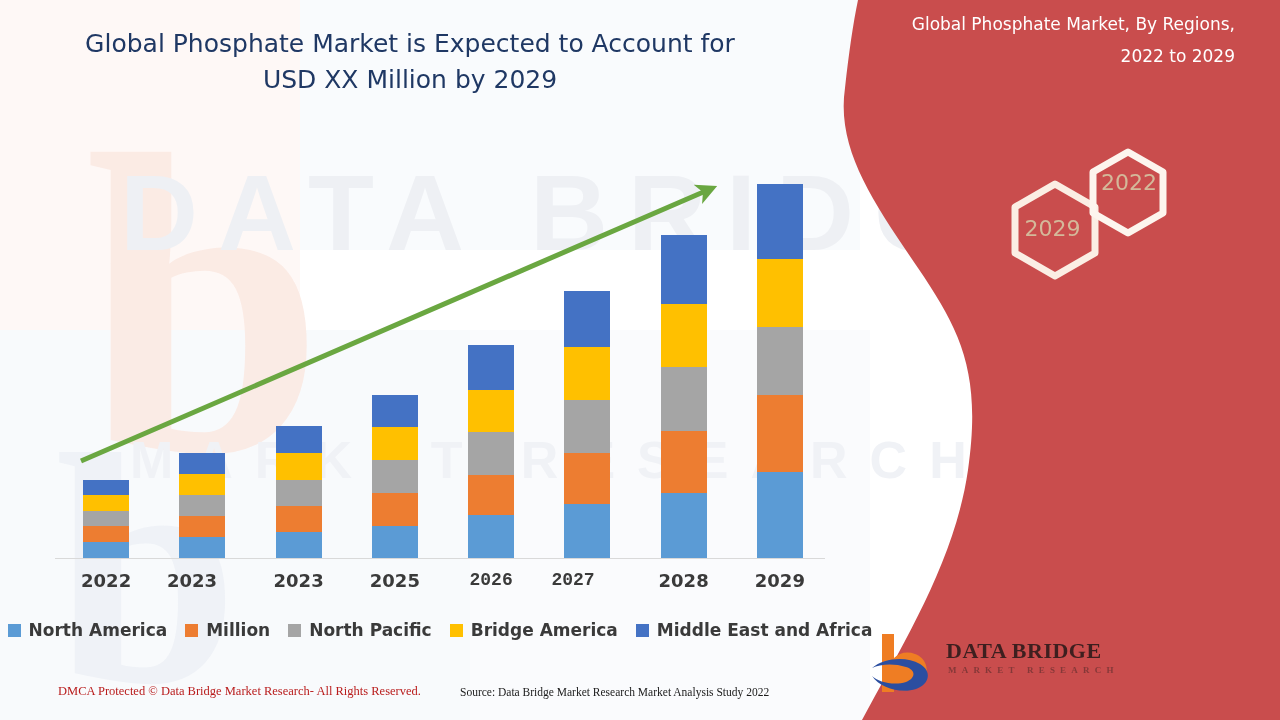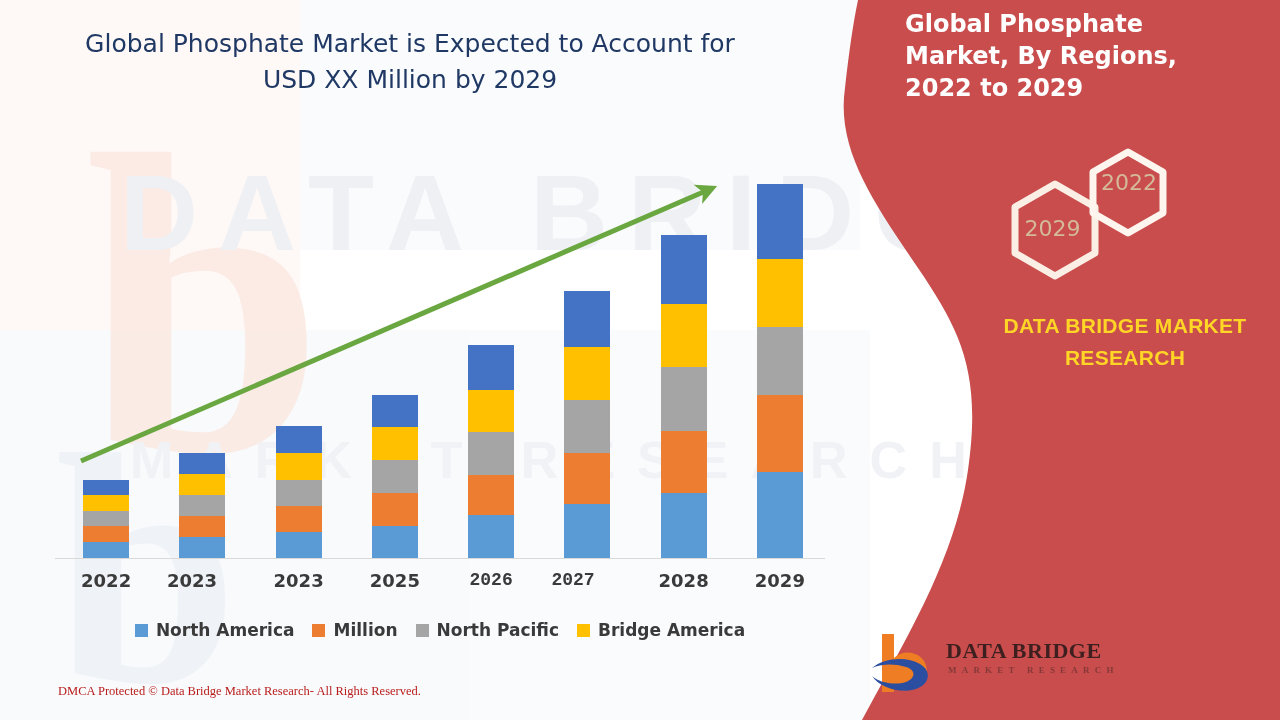--- a/index.html
+++ b/index.html
@@ -40,22 +40,22 @@
   .main-title{
     position:absolute;left:60px;top:26px;width:700px;
     text-align:center;color:#1f3864;font-size:25px;line-height:36px;
     font-family:"DejaVu Sans",sans-serif;font-weight:400;
   }
 
   
   #red-panel{position:absolute;left:0;top:0;width:1280px;height:720px;}
 
   .panel-title{
-    position:absolute;left:905px;top:8px;width:330px;text-align:left;
-    color:#ffffff;font-size:24px;line-height:32px;font-weight:700;
+    position:absolute;left:905px;top:8px;width:330px;text-align:right;
+    color:#ffffff;font-size:17px;line-height:32px;font-weight:400;
     font-family:"DejaVu Sans",sans-serif;
   }
   .brand-text{
     position:absolute;left:975px;top:310px;width:300px;text-align:center;
     color:#ffd526;font-size:21px;line-height:32px;font-weight:700;
     letter-spacing:.3px;
   }
 
   .hex-label{
     position:absolute;color:#d4b99a;font-weight:400;
@@ -222,42 +222,46 @@
         <span class="leg-text">Million</span>
       </div>
       <div class="leg-item">
         <span class="leg-swatch" style="background: rgb(165, 165, 165);"></span>
         <span class="leg-text">North Pacific</span>
       </div>
       <div class="leg-item">
         <span class="leg-swatch" style="background: rgb(255, 192, 0);"></span>
         <span class="leg-text">Bridge America</span>
       </div>
+      <div class="leg-item">
+        <span class="leg-swatch" style="background: rgb(68, 114, 196);"></span>
+        <span class="leg-text">Middle East and Africa</span>
+      </div>
     </div>
 
   <div class="footer-left">DMCA Protected © Data Bridge Market Research- All Rights Reserved.</div>
+  <div class="footer-src">Source: Data Bridge Market Research Market Analysis Study 2022</div>
 
   <svg id="red-panel" viewBox="0 0 1280 720" preserveAspectRatio="none">
     <path d="M 858,0 L 1280,0 L 1280,720 L 862,720
              C 905,640 955,560 968,470
              C 982,372 960,330 918,268
              C 874,203 836,150 845,88
              C 849,52 853,24 858,0 Z" fill="#c94d4d"></path>
   </svg>
 
   <div class="panel-title">Global Phosphate Market, By Regions, 2022 to 2029</div>
 
   <svg id="hexes" width="230" height="160" viewBox="0 0 230 160" style="position:absolute;left:985px;top:148px;">
     <polygon points="70,36 110,59 110,105 70,128 30,105 30,59" fill="none" stroke="#fbeee4" stroke-width="7" stroke-linejoin="round"></polygon>
     <polygon points="143,4 178,24 178,65 143,85 108,65 108,24" fill="none" stroke="#fdf5ee" stroke-width="7" stroke-linejoin="round"></polygon>
   </svg>
   <div class="hex-label" id="hex-2029-label">2029</div>
   <div class="hex-label" id="hex-2022-label">2022</div>
 
-  <div class="brand-text">DATA BRIDGE MARKET RESEARCH</div>
 
   <div id="dbmr-logo">
     <svg width="80" height="70" viewBox="0 0 80 70" style="position:absolute;left:0;top:4px;">
       <path d="M14,6 L26,6 L26,30 C31,25 39,23 47,26 C58,30 62,42 56,52
                C50,62 36,65 26,60 L26,64 L14,64 Z" fill="#ef7d23"></path>
       <path d="M4,40 C16,30 38,28 52,36 C64,43 62,56 48,61 C33,66 12,60 4,48
                C10,54 26,58 38,54 C48,50 48,42 38,39 C26,35 12,36 4,40 Z" fill="#2b4ea0"></path>
     </svg>
     <div class="logo-word">DATA BRIDGE</div>
     <div class="logo-sub">MARKET RESEARCH</div>

